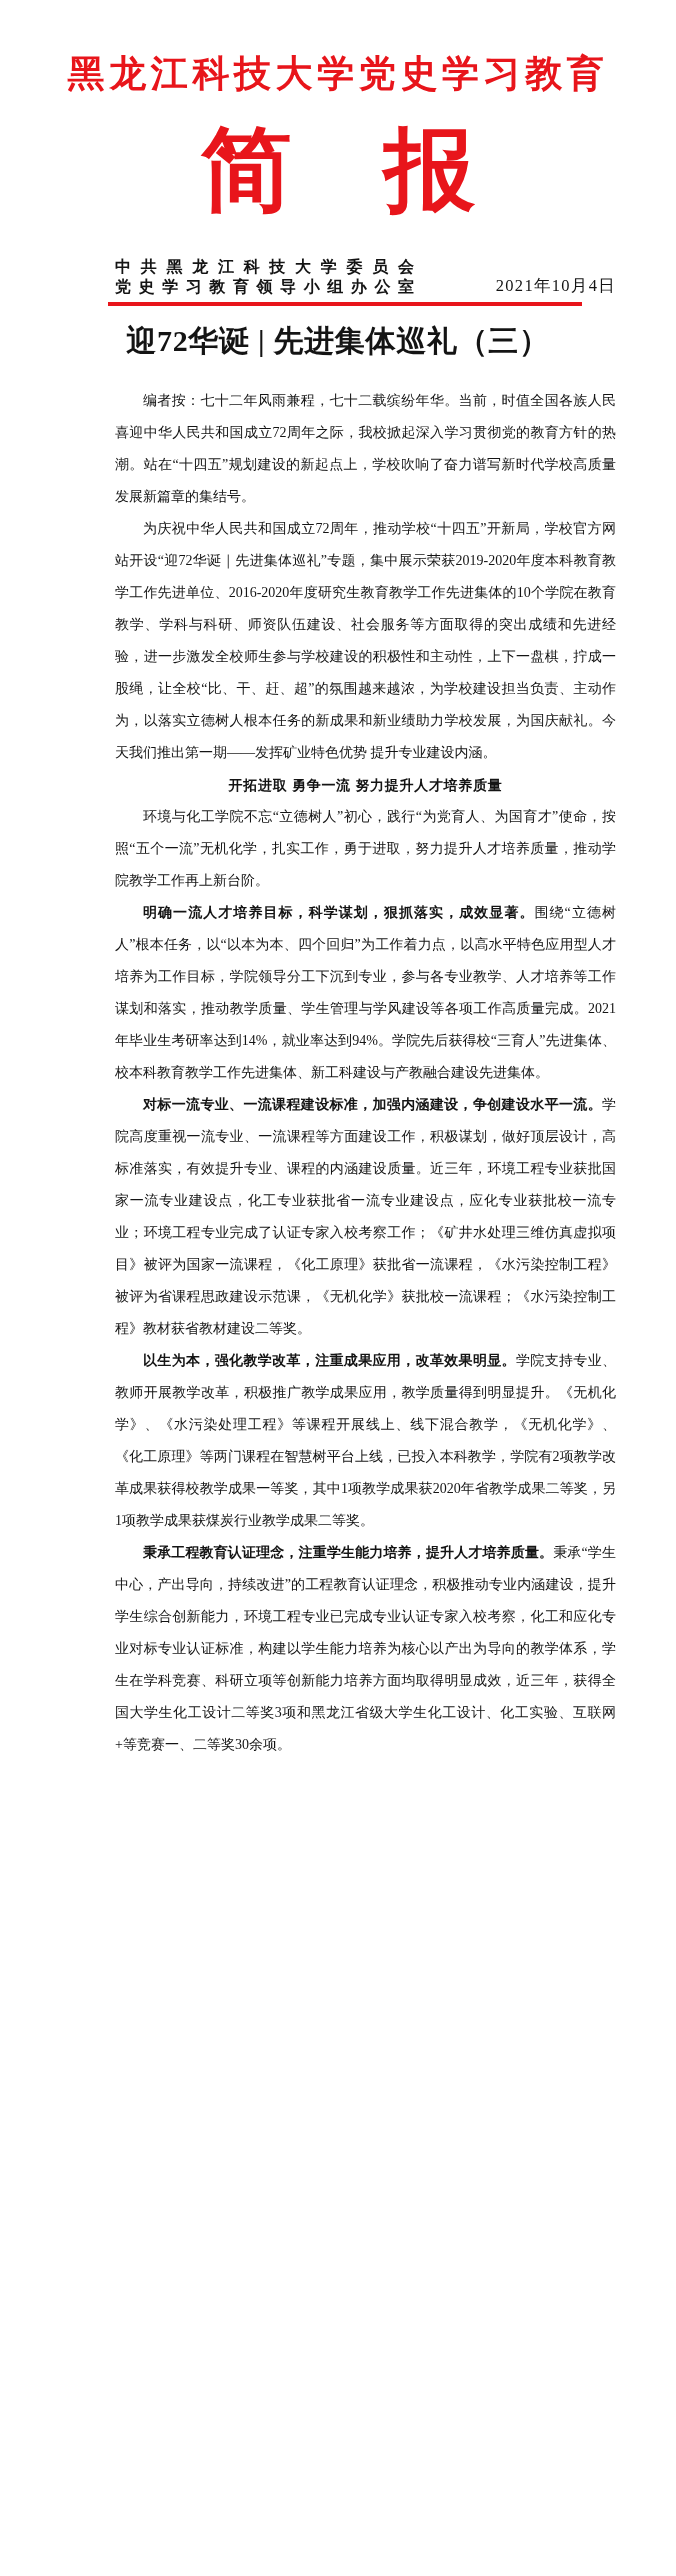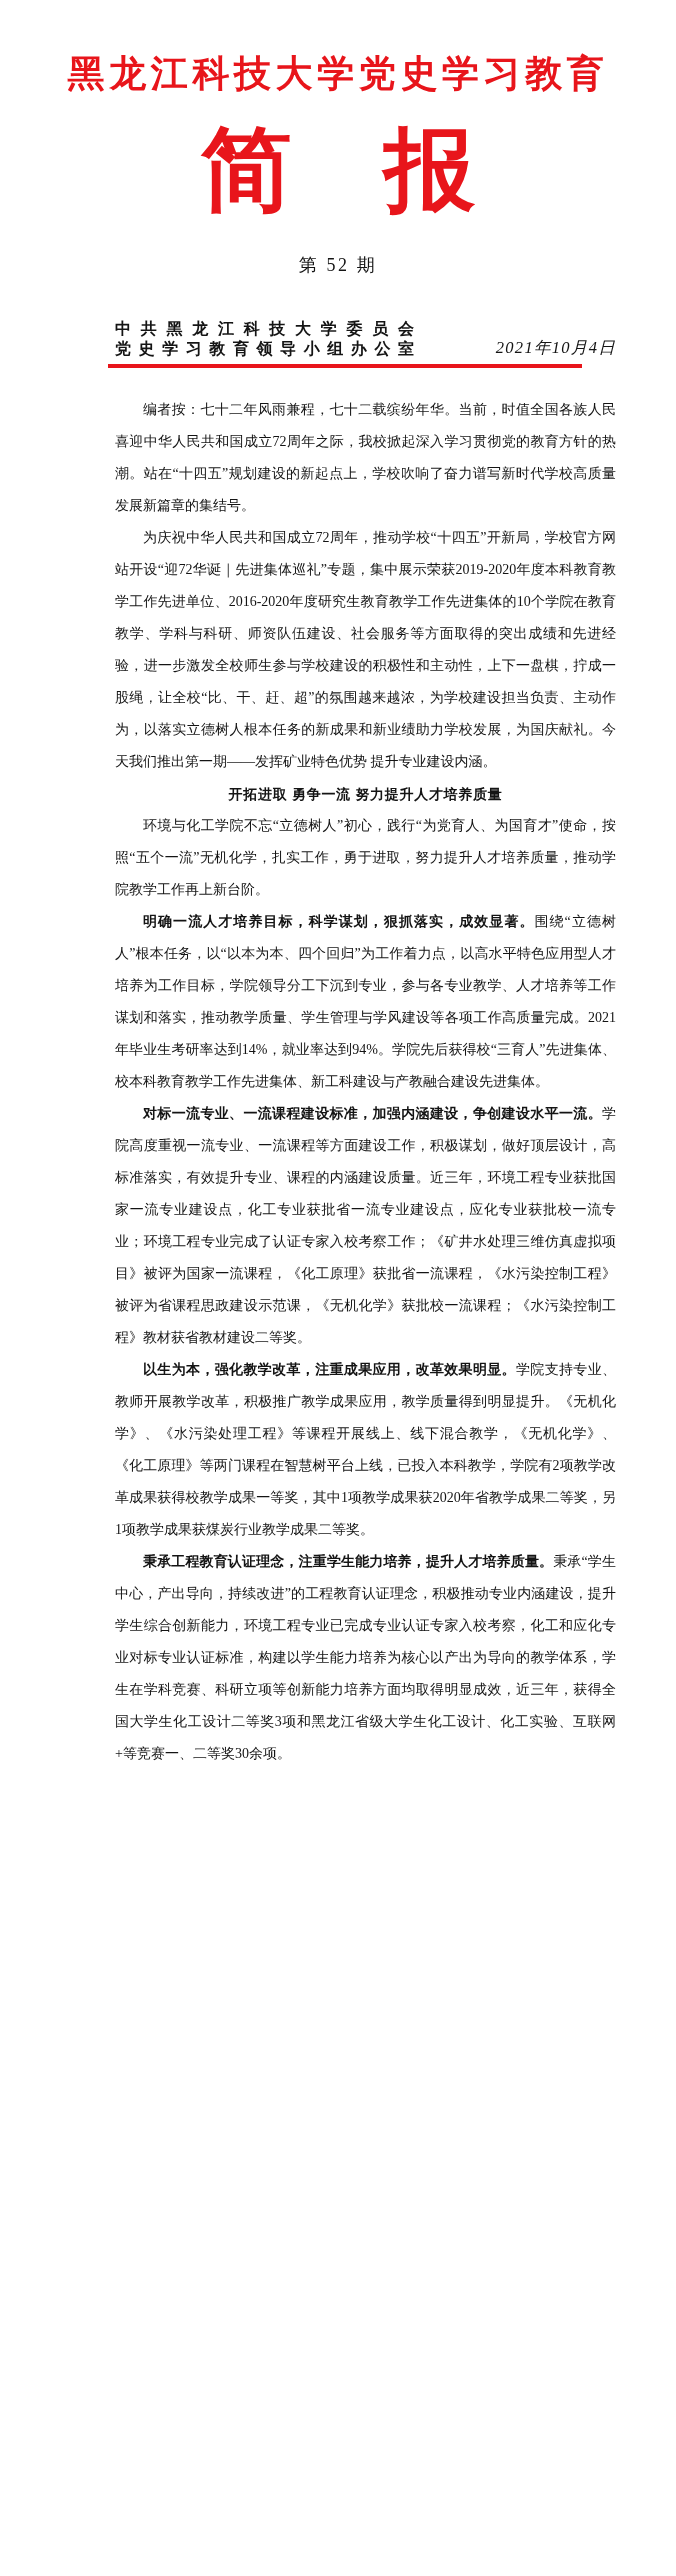--- a/index.html
+++ b/index.html
@@ -66,21 +66,20 @@
   .org-block .org-line{
     display:block;
     text-align:justify;
     text-align-last:justify;
   }
   .issue-date{
     font-size:16.5px;
     letter-spacing:1.3px;
     padding-bottom:0.7px;
     white-space:nowrap;
-    font-style:italic;
   }
   .rule{
     height:4px;
     background:var(--red);
     margin:4px 77px 0 91px; 
   }
   
   .headline{
     margin-top:17px;
     text-align:center;
@@ -124,32 +123,32 @@
 
 <div class="page">
 
   <div class="masthead-title">黑龙江科技大学党史学习教育</div>
 
   <div class="paper-title">
     <span>简</span>
     <span>报</span>
   </div>
 
-  <div class="issue">第 52 期</div>
 
   <div class="org-row">
     <div class="org-block">
       <span class="org-line">中共黑龙江科技大学委员会</span>
       <span class="org-line">党史学习教育领导小组办公室</span>
     </div>
     <div class="issue-date">2021年10月4日</div>
   </div>
 
   <div class="rule"></div>
 
+  <div class="headline">迎72华诞 | 先进集体巡礼（三）</div>
 
   <main class="doc-body">
       <p><span>编者按：七十二年风雨兼程，七十二载缤纷年华。当前，时值全国各族人民喜迎中华人民共和国成立72周年之际，我校掀起深入学习贯彻党的教育方针的热潮。站在“十四五”规划建设的新起点上，学校吹响了奋力谱写新时代学校高质量发展新篇章的集结号。</span></p>
       <p><span>为庆祝中华人民共和国成立72周年，推动学校“十四五”开新局，学校官方网站开设“迎72华诞｜先进集体巡礼”专题，集中展示荣获2019-2020年度本科教育教学工作先进单位、2016-2020年度研究生教育教学工作先进集体的10个学院在教育教学、学科与科研、师资队伍建设、社会服务等方面取得的突出成绩和先进经验，进一步激发全校师生参与学校建设的积极性和主动性，上下一盘棋，拧成一股绳，让全校“比、干、赶、超”的氛围越来越浓，为学校建设担当负责、主动作为，以落实立德树人根本任务的新成果和新业绩助力学校发展，为国庆献礼。今天我们推出第一期——发挥矿业特色优势 提升专业建设内涵。</span></p>
       <p class="center section-heading">开拓进取 勇争一流 努力提升人才培养质量</p>
       <p><span>环境与化工学院不忘“立德树人”初心，践行“为党育人、为国育才”使命，按照“五个一流”无机化学，扎实工作，勇于进取，努力提升人才培养质量，推动学院教学工作再上新台阶。</span></p>
       <p><span class="lead">明确一流人才培养目标，科学谋划，狠抓落实，成效显著。</span><span>围绕“立德树人”根本任务，以“以本为本、四个回归”为工作着力点，以高水平特色应用型人才培养为工作目标，学院领导分工下沉到专业，参与各专业教学、人才培养等工作谋划和落实，推动教学质量、学生管理与学风建设等各项工作高质量完成。2021年毕业生考研率达到14%，就业率达到94%。学院先后获得校“三育人”先进集体、校本科教育教学工作先进集体、新工科建设与产教融合建设先进集体。</span></p>
       <p><span class="lead">对标一流专业、一流课程建设标准，加强内涵建设，争创建设水平一流。</span><span>学院高度重视一流专业、一流课程等方面建设工作，积极谋划，做好顶层设计，高标准落实，有效提升专业、课程的内涵建设质量。近三年，环境工程专业获批国家一流专业建设点，化工专业获批省一流专业建设点，应化专业获批校一流专业；环境工程专业完成了认证专家入校考察工作；《矿井水处理三维仿真虚拟项目》被评为国家一流课程，《化工原理》获批省一流课程，《水污染控制工程》被评为省课程思政建设示范课，《无机化学》获批校一流课程；《水污染控制工程》教材获省教材建设二等奖。</span></p>
       <p><span class="lead">以生为本，强化教学改革，注重成果应用，改革效果明显。</span><span>学院支持专业、教师开展教学改革，积极推广教学成果应用，教学质量得到明显提升。《无机化学》、《水污染处理工程》等课程开展线上、线下混合教学，《无机化学》、《化工原理》等两门课程在智慧树平台上线，已投入本科教学，学院有2项教学改革成果获得校教学成果一等奖，其中1项教学成果获2020年省教学成果二等奖，另1项教学成果获煤炭行业教学成果二等奖。</span></p>
       <p><span class="lead">秉承工程教育认证理念，注重学生能力培养，提升人才培养质量。</span><span>秉承“学生中心，产出导向，持续改进”的工程教育认证理念，积极推动专业内涵建设，提升学生综合创新能力，环境工程专业已完成专业认证专家入校考察，化工和应化专业对标专业认证标准，构建以学生能力培养为核心以产出为导向的教学体系，学生在学科竞赛、科研立项等创新能力培养方面均取得明显成效，近三年，获得全国大学生化工设计二等奖3项和黑龙江省级大学生化工设计、化工实验、互联网+等竞赛一、二等奖30余项。</span></p>

